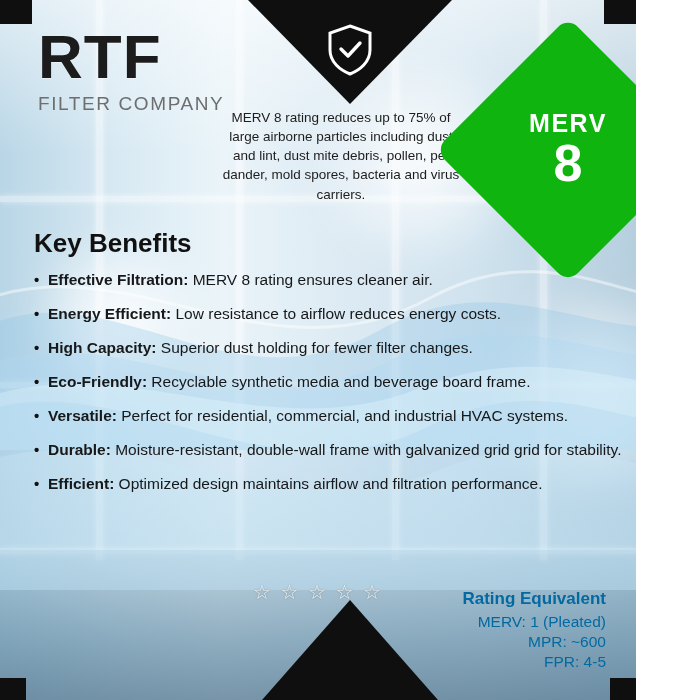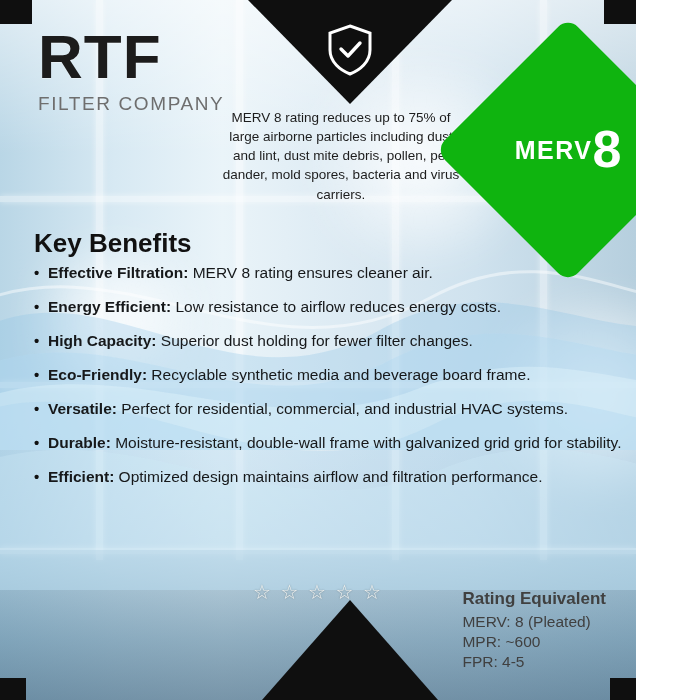--- a/index.html
+++ b/index.html
@@ -135,21 +135,21 @@
     position: absolute;
     inset: 0;
     background: #0fb40f;
     transform: rotate(45deg);
     border-radius: 14px;
   }
   .diamond-text {
     position: absolute;
     inset: 0;
     display: flex;
-    flex-direction: row;
+    flex-direction: column;
     align-items: center;
     justify-content: center;
     color: #ffffff;
   }
   .diamond-label {
     font-size: 25px;
     font-weight: bold;
     letter-spacing: 1.5px;
   }
   .diamond-value {
@@ -162,21 +162,21 @@
   
   .benefits {
     position: absolute;
     top: 228px; left: 34px;
     width: 636px;
   }
   .benefits-title {
     font-size: 26px;
     font-weight: bold;
     color: #111111;
-    margin-bottom: 4px;
+    margin-bottom: 11px;
   }
   .benefit {
     display: flex;
     align-items: flex-start;
     margin-bottom: 13px;
     font-size: 15.5px;
     line-height: 1.35;
     color: #16181a;
   }
   .bullet {
@@ -198,22 +198,22 @@
     font-size: 20px;
     letter-spacing: 2px;
     color: #f2f4f2;
     text-shadow: 0 0 2px rgba(0,0,0,0.35);
   }
 
   
   .rating {
     position: absolute;
     bottom: 28px; right: 30px;
-    text-align: left;
-    color: #404040;
+    text-align: right;
+    color: #0369a1;
   }
   .rating-title {
     font-size: 17px;
     font-weight: bold;
     margin-bottom: 3px;
   }
   .rating-line {
     font-size: 15.5px;
     line-height: 1.3;
   }
@@ -316,18 +316,18 @@
     <div class="benefit">
       <span class="bullet">•</span>
       <span class="benefit-text"><b>Efficient:</b><span> Optimized design maintains airflow and filtration performance.</span></span>
     </div>
   </div>
 
   <div class="stars">☆ ☆ ☆ ☆ ☆</div>
 
   <div class="rating">
     <div class="rating-title">Rating Equivalent</div>
-    <div class="rating-line">MERV: 8 (Pleated)</div>
+    <div class="rating-line">MERV: 1 (Pleated)</div>
     <div class="rating-line">MPR: ~600</div>
     <div class="rating-line">FPR: 4-5</div>
   </div>
 
 </div>
 
 </body></html>

